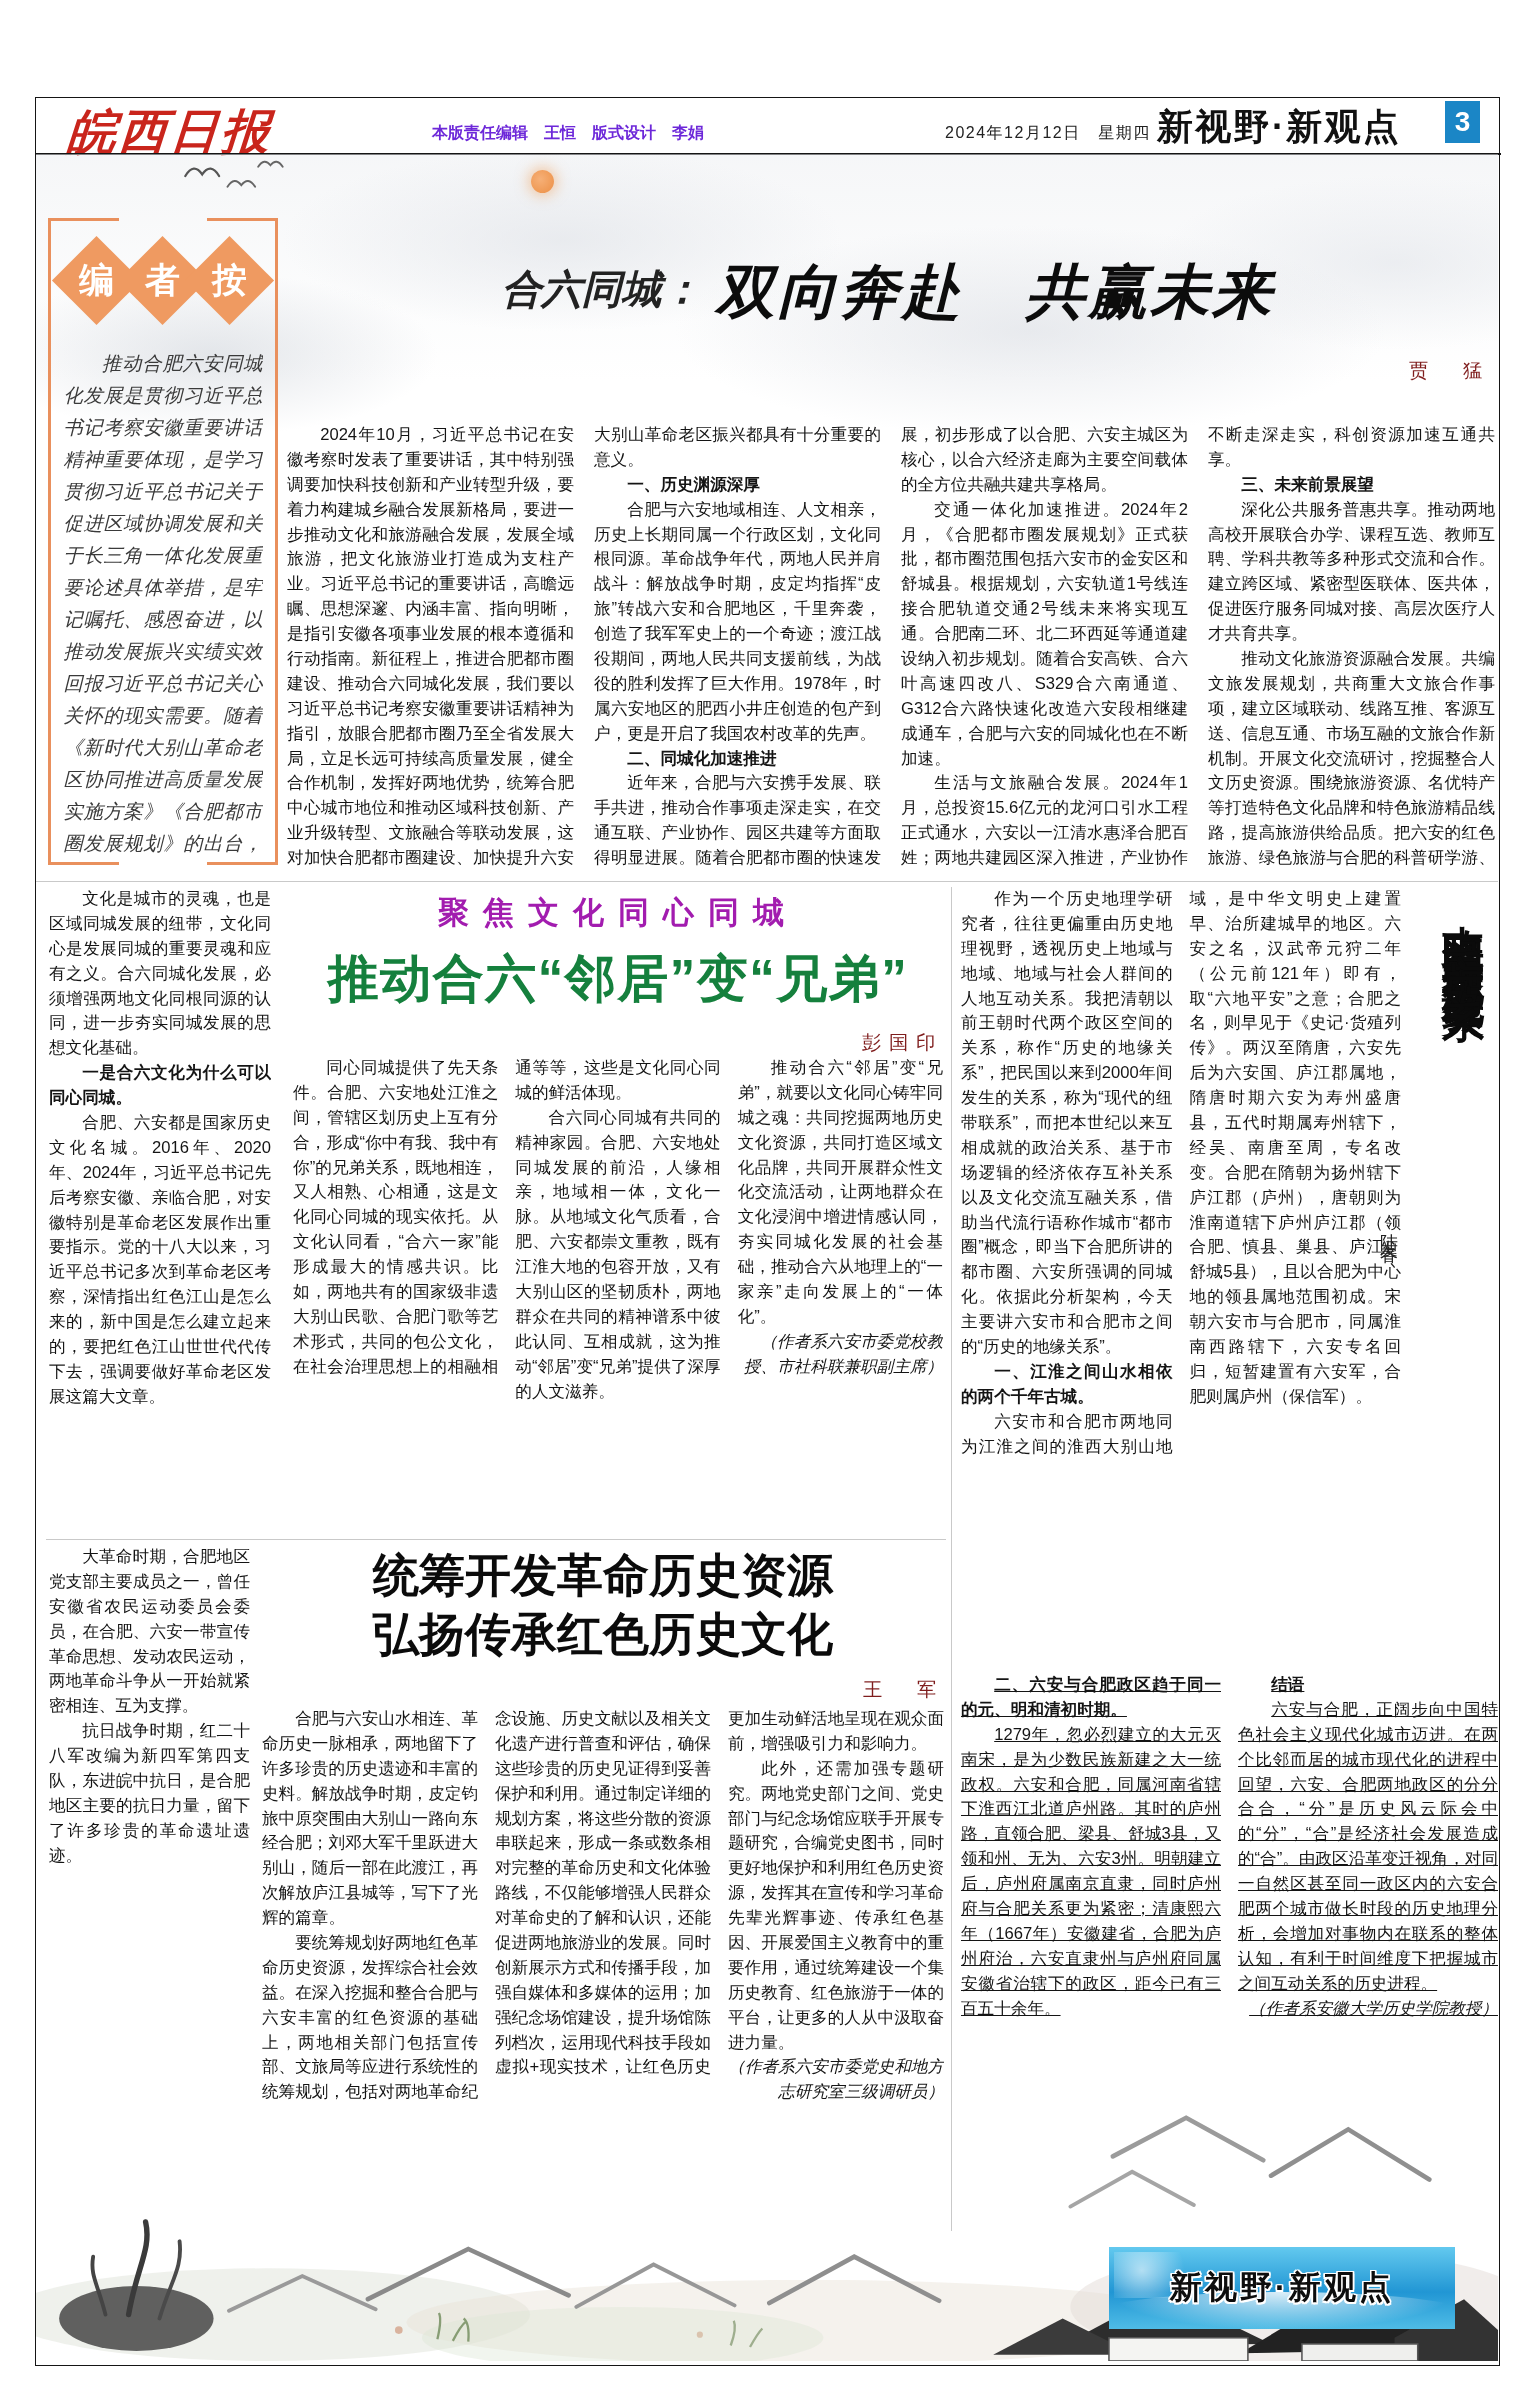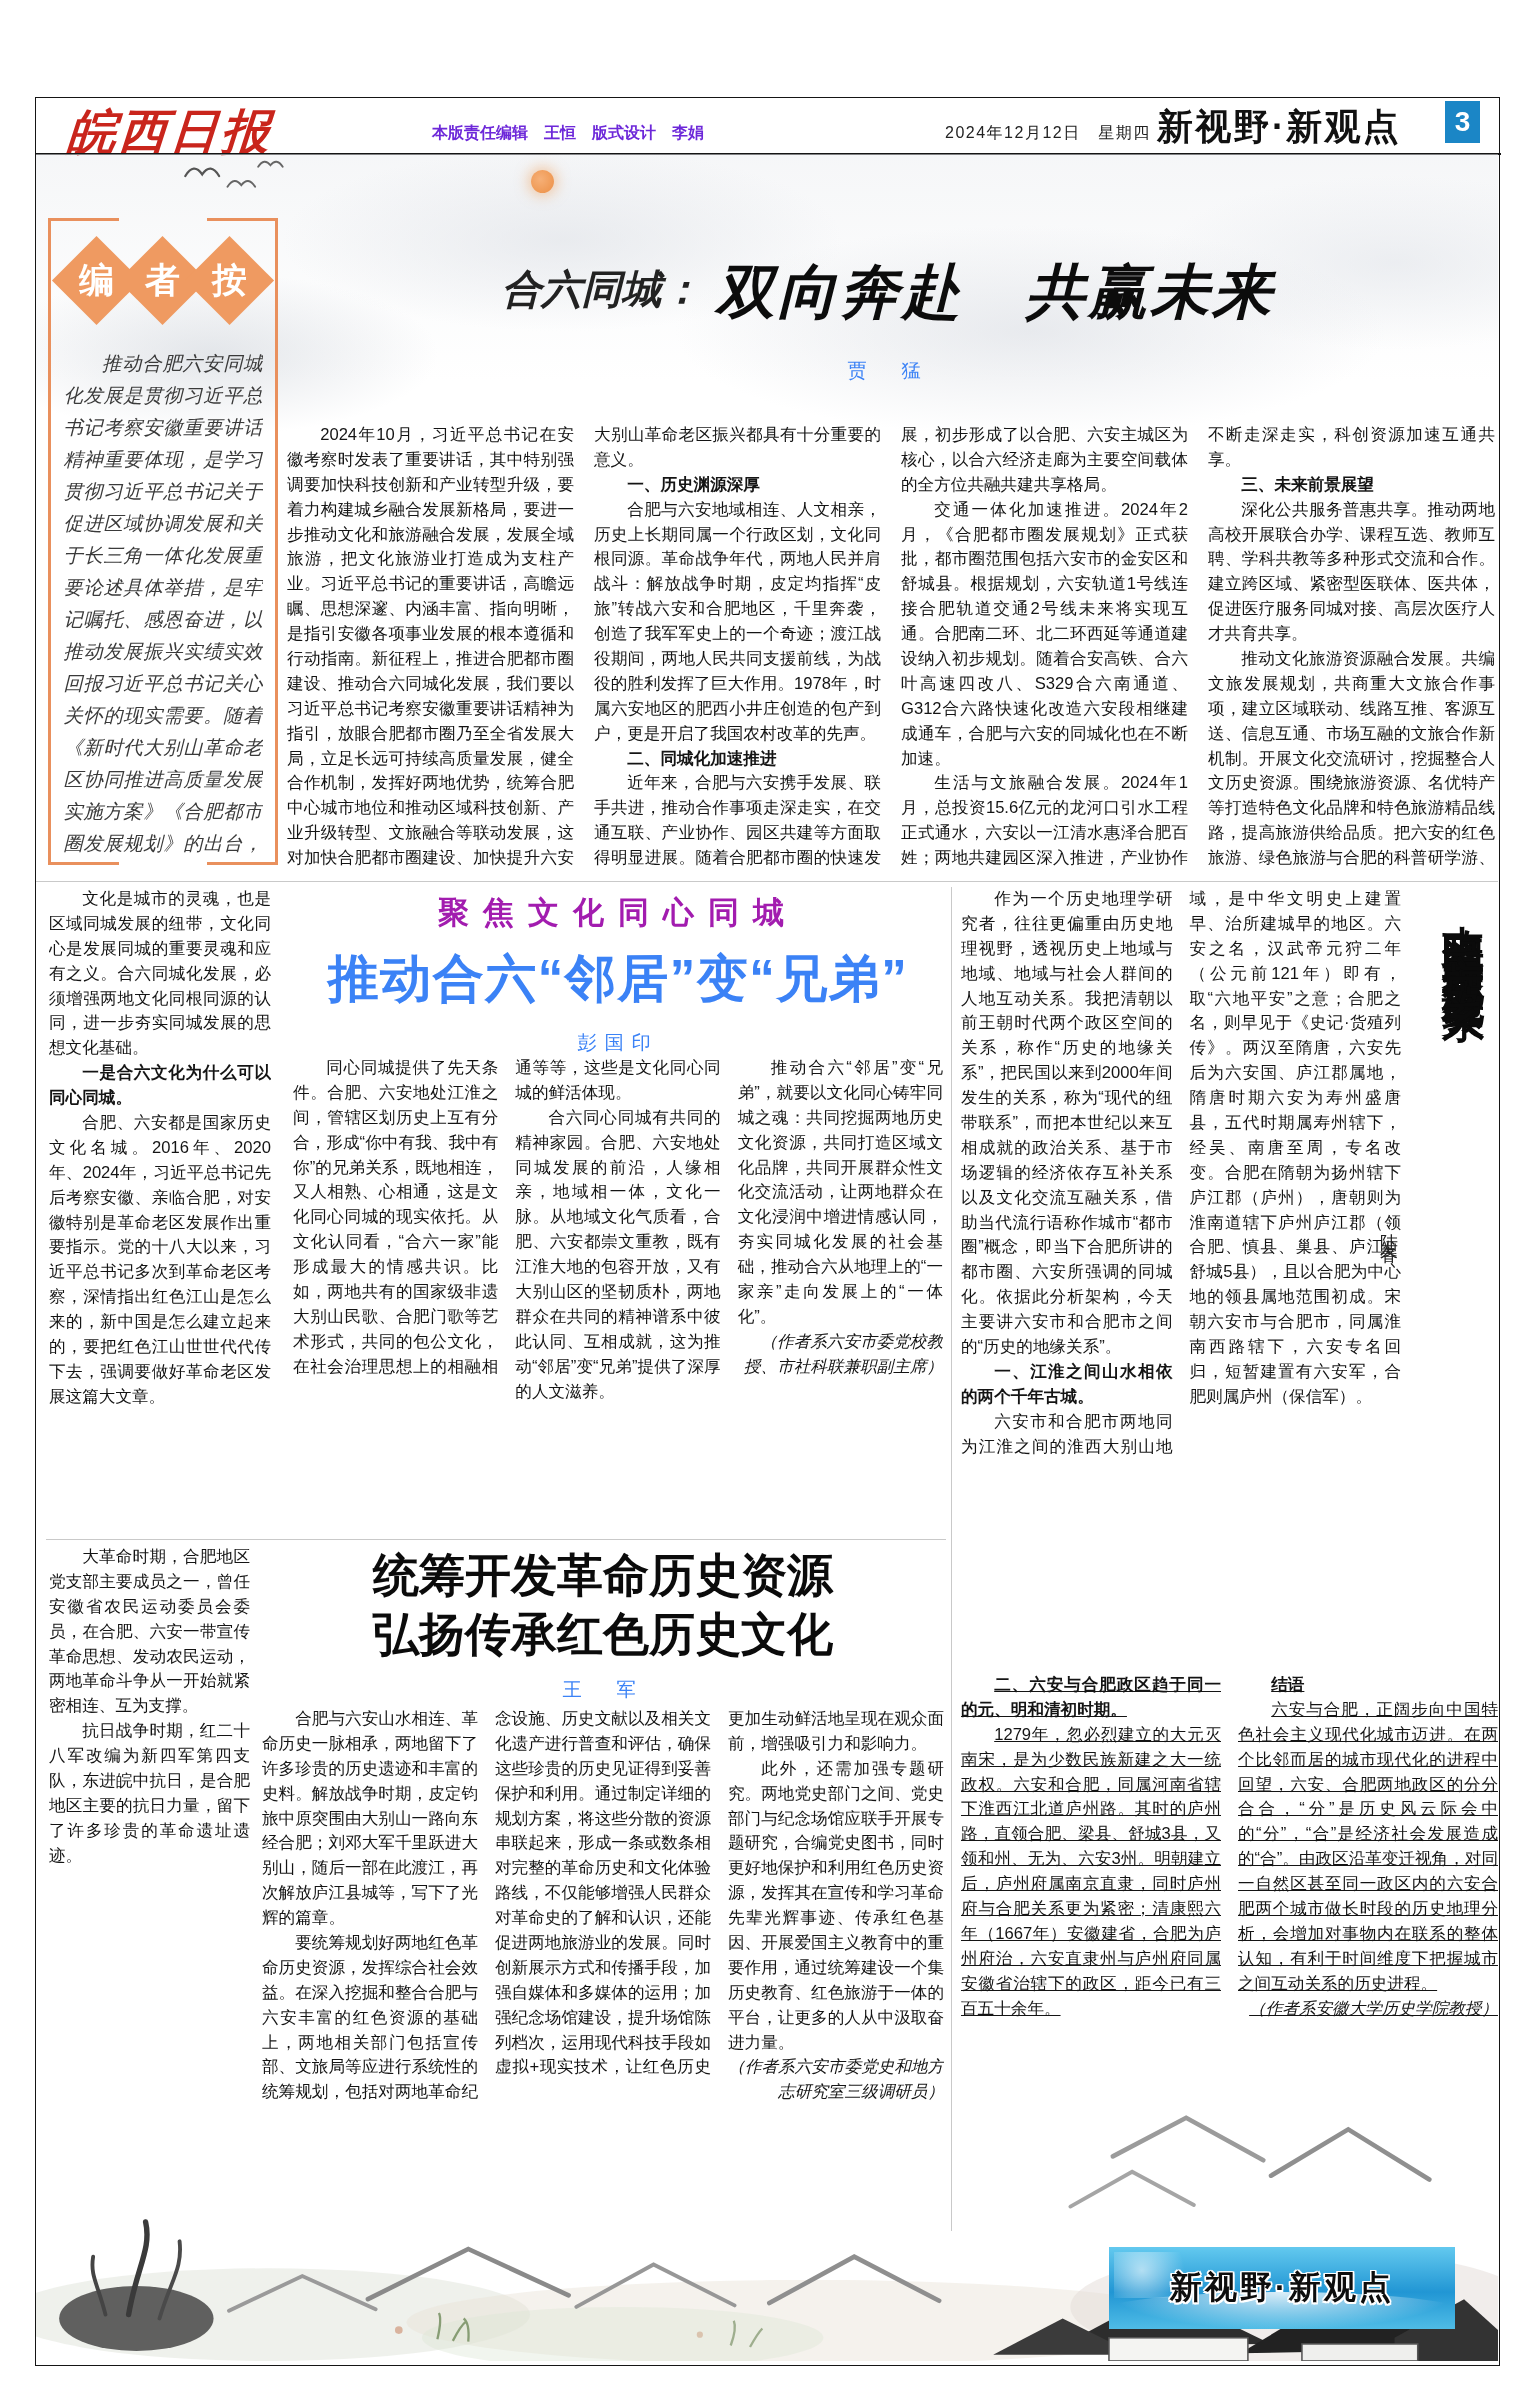--- a/index.html
+++ b/index.html
@@ -48,25 +48,25 @@
   .col-text p.sub{font-weight:900;}
   .col-text p.attr{font-family:"DejaVu Serif",serif;font-style:italic;text-align:right;text-indent:0;}
   .cols4{column-count:4;column-gap:20px;}
   .cols3{column-count:3;column-gap:17px;}
   .cols2{column-count:2;column-gap:17px;}
   
   .lead-head{left:286px;top:253px;width:1204px;text-align:center;white-space:nowrap;}
   .lead-head .script{font-family:"DejaVu Serif",serif;font-style:italic;font-weight:700;
       font-size:40px;color:#222;vertical-align:9.3px;margin-right:14px;}
   .lead-head .main{font-size:59px;font-weight:900;letter-spacing:3.1px;color:#0c0c0c;font-style:italic;}
-  .byline{font-family:"DejaVu Serif",serif;font-size:19.3px;color:#3b82f6;letter-spacing:7.7px;text-align:center;}
+  .byline{font-family:"DejaVu Serif",serif;font-size:19.3px;color:#7f1d1d;letter-spacing:7.7px;text-align:right;}
   .lead-byline{left:286px;top:357px;width:1204px;}
   .focus-block{left:293px;top:892px;width:650px;text-align:center;}
   .kicker{font-size:31px;font-weight:700;letter-spacing:14px;color:#a21caf;}
-  .focus-headline{margin-top:10.8px;font-size:51px;font-weight:900;letter-spacing:1.5px;color:#3b82f6;white-space:nowrap;}
+  .focus-headline{margin-top:10.8px;font-size:51px;font-weight:900;letter-spacing:1.5px;color:#15803d;white-space:nowrap;}
   .focus-byline{margin-top:15.4px;}
   .red-block{left:262px;top:1546px;width:682px;text-align:center;}
   .red-headline{font-size:46px;font-weight:900;line-height:1.28;color:#0b0b0b;}
   .red-byline{margin-top:12.3px;}
   .v-headline{left:1417px;top:892px;height:779px;width:74px;writing-mode:vertical-rl;
       font-size:42px;font-weight:900;letter-spacing:4.6px;color:#0b0b0b;text-align:justify;}
   .v-byline{left:1377px;top:1219px;height:170px;writing-mode:vertical-rl;
       font-family:"DejaVu Serif",serif;font-size:18px;letter-spacing:6.2px;color:#222;}
   
   .rule{background:#c9c9c9;}

